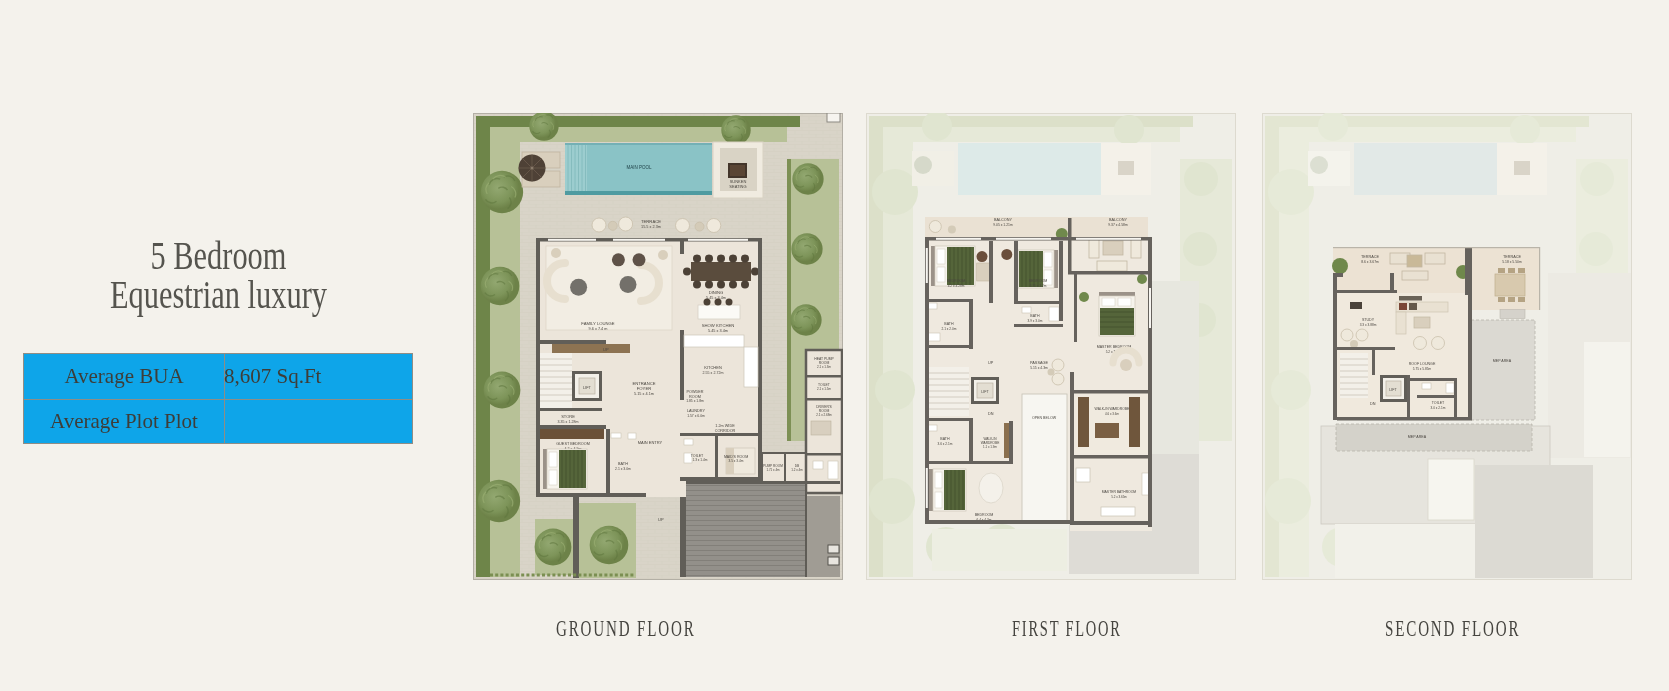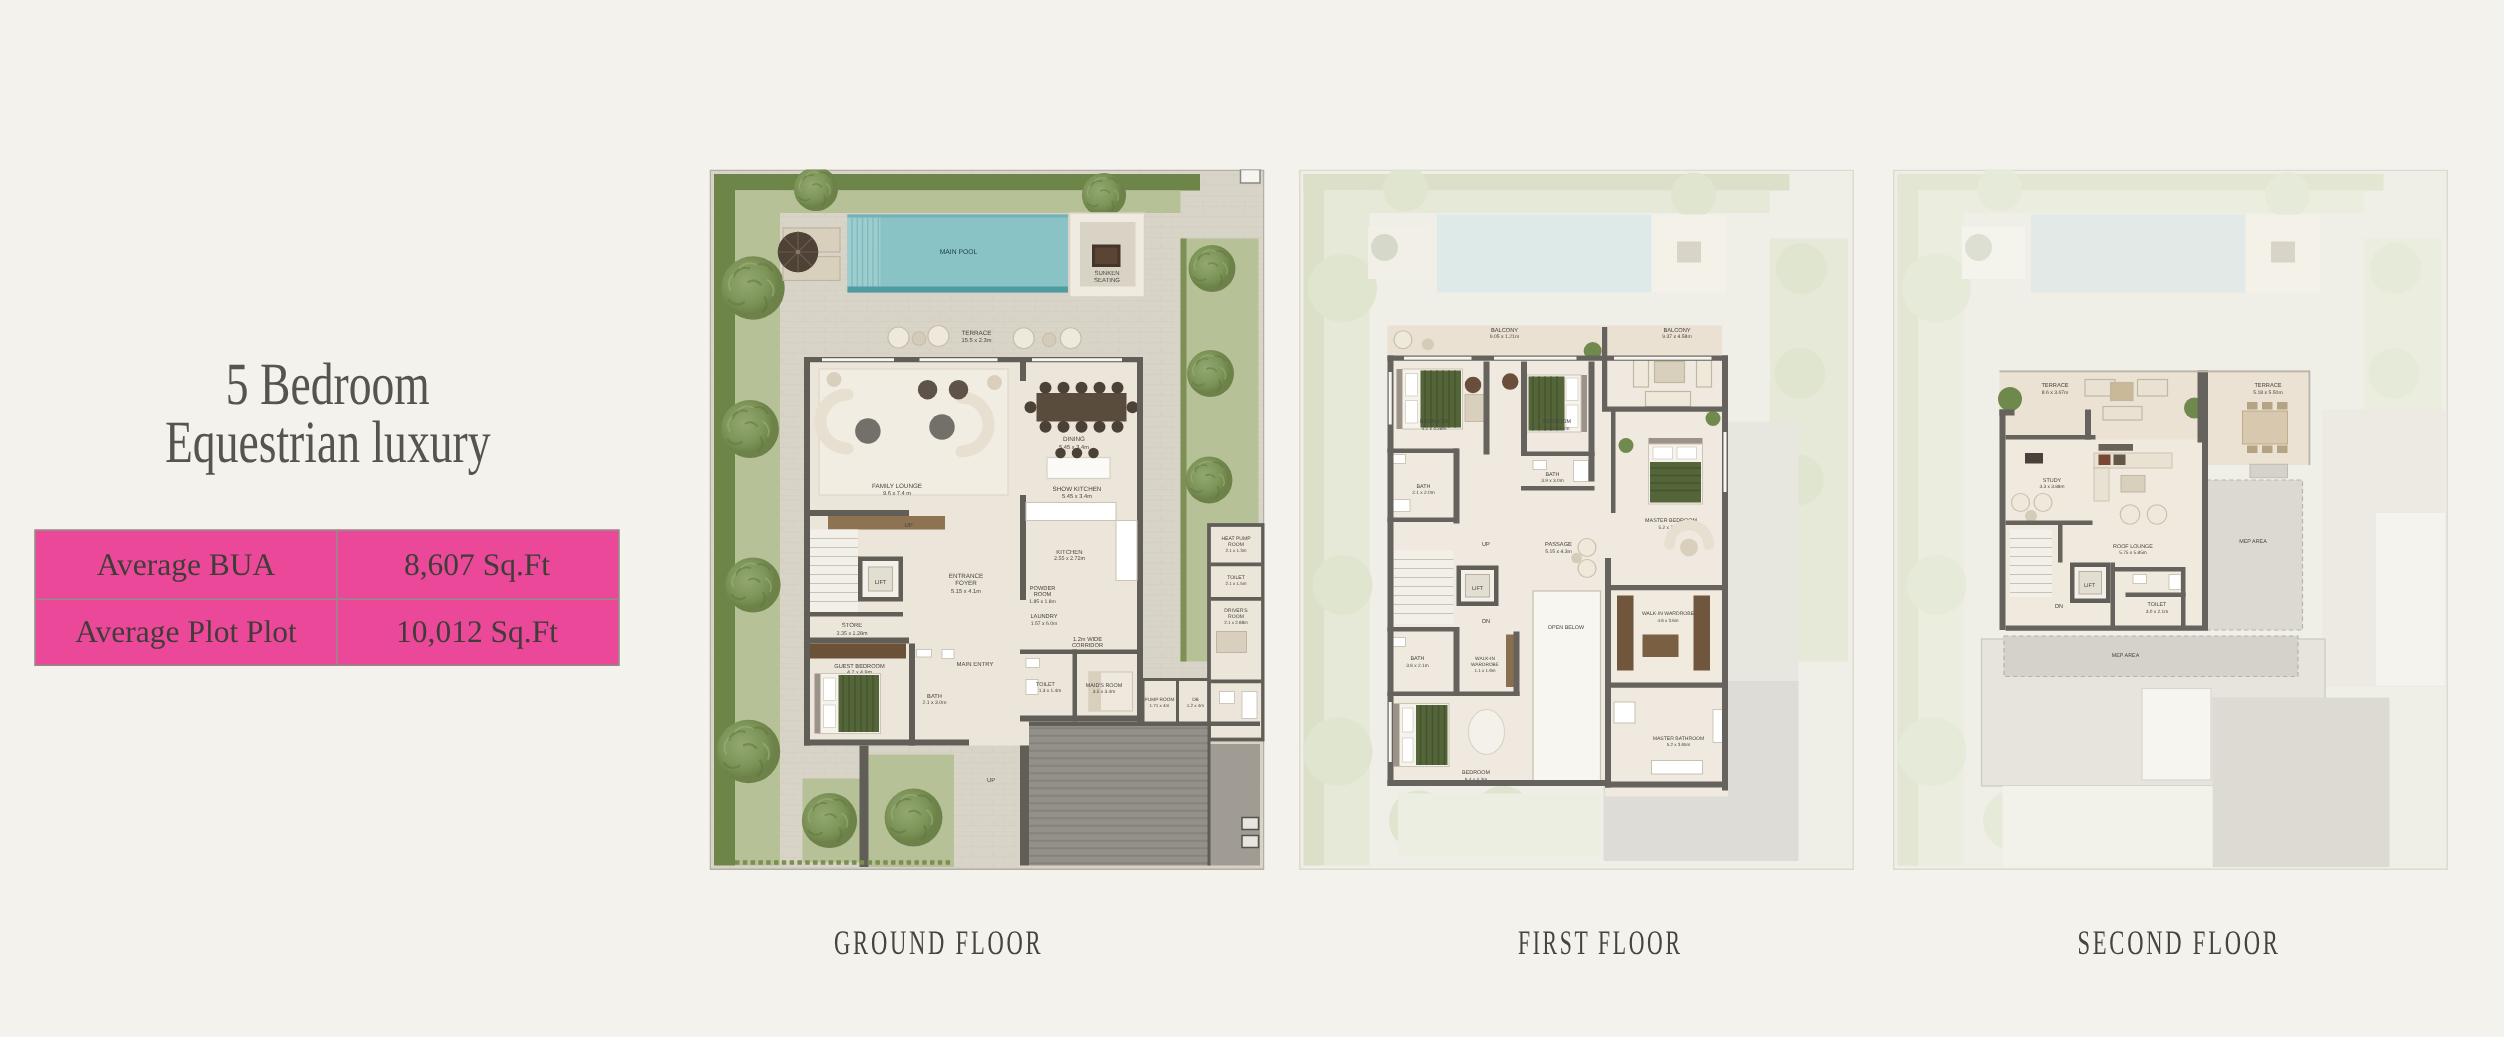--- a/index.html
+++ b/index.html
@@ -5,29 +5,28 @@
 html,body{margin:0;padding:0}
 body{width:1669px;height:691px;background:#f4f2ec;font-family:"Liberation Serif",serif;position:relative;overflow:hidden}
 .abs{position:absolute}
 .cap{font-size:23px;letter-spacing:2.8px;color:#45443f;white-space:nowrap;transform-origin:0 0;display:inline-block}
 </style>
 </head>
 <body>
 
 <div class="abs" style="left:0;top:236px;width:437px;text-align:center;font-size:40px;line-height:39px;color:#55544e;transform:scaleX(0.76)">5 Bedroom<br>Equestrian luxury</div>
 
-<div class="abs" style="left:23px;top:353px;width:388px;height:89px;background:#ec4899;border:1px solid #8f8d85;">
+<div class="abs" style="left:23px;top:353px;width:388px;height:89px;background:#0ea5e9;border:1px solid #8f8d85;">
 
   <div class="abs" style="left:0;top:0;width:100%;height:45px;border-bottom:1px solid #8f8d85;"></div>
 
   <div class="abs" style="left:200px;top:0;width:1px;height:100%;background:#8f8d85;"></div>
   <div class="abs" style="left:0;top:10px;width:200px;text-align:center;font-size:21px;color:#3e3d38;">Average BUA</div>
-  <div class="abs" style="left:200px;top:10px;width:188px;text-align:center;font-size:21px;color:#3e3d38;">8,607 Sq.Ft</div>
+  <div class="abs" style="left:200px;top:10px;width:188px;text-align:left;font-size:21px;color:#3e3d38;">8,607 Sq.Ft</div>
   <div class="abs" style="left:0;top:55px;width:200px;text-align:center;font-size:21px;color:#3e3d38;">Average Plot Plot</div>
-  <div class="abs" style="left:200px;top:55px;width:188px;text-align:center;font-size:21px;color:#3e3d38;">10,012 Sq.Ft</div>
 </div>
 
 <svg id="gf" class="abs" style="left:473px;top:113px" width="370" height="467" viewBox="0 0 370 467">
 <defs>
 <pattern id="pav" width="14" height="7" patternUnits="userSpaceOnUse">
   <rect width="14" height="7" fill="#d9d4c8"></rect>
   <path d="M0 0H14M0 3.5H14M7 0V3.5M0 3.5 0 7 M14 3.5 14 7" stroke="#d3cec1" stroke-width="0.6" fill="none"></path>
 </pattern>
 <pattern id="hatch" width="5" height="5" patternUnits="userSpaceOnUse">
   <rect width="5" height="5" fill="#93908a"></rect>

